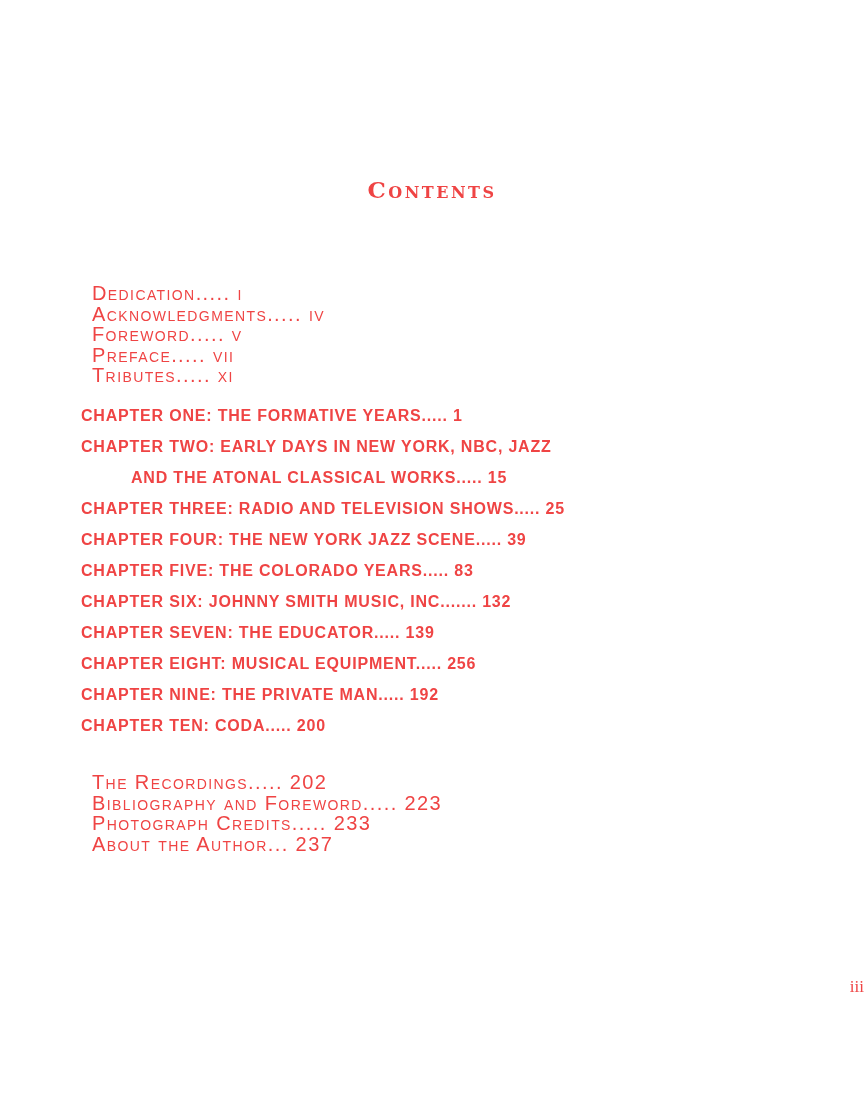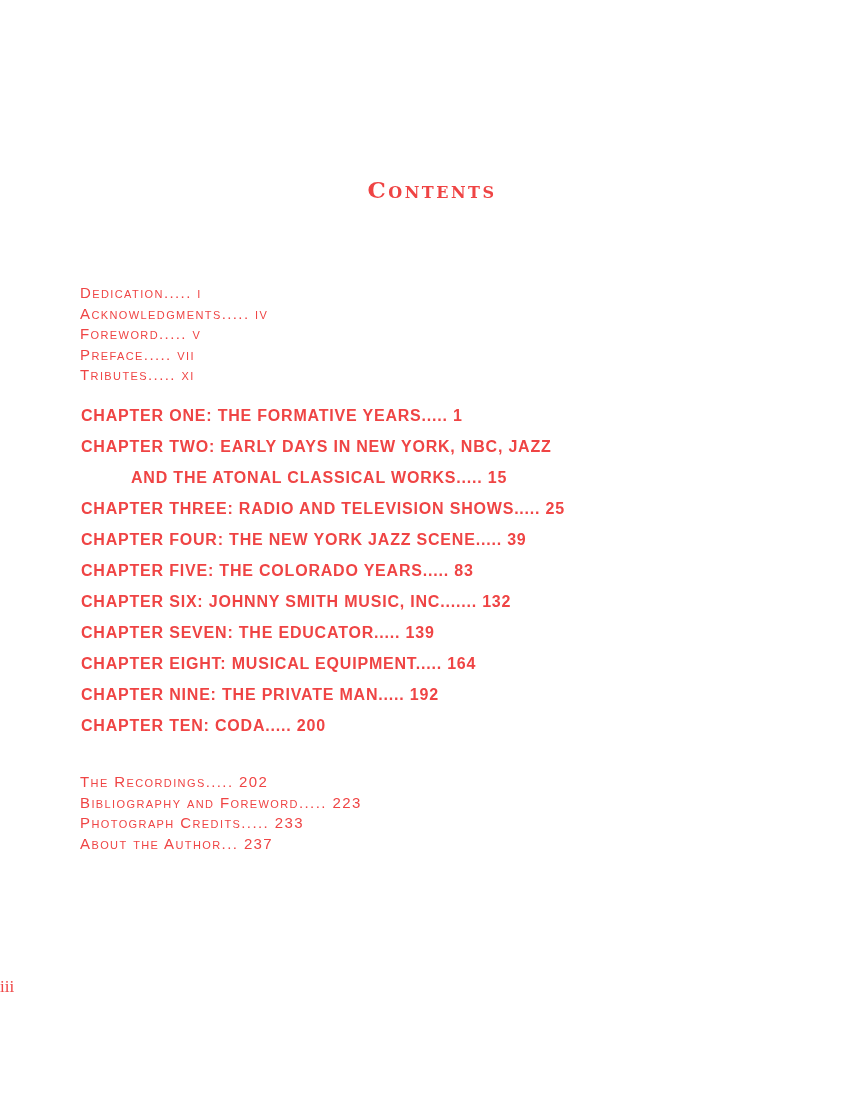--- a/index.html
+++ b/index.html
@@ -20,22 +20,22 @@
     text-align: center;
     font-family: "DejaVu Serif", serif;
     font-weight: bold;
     font-size: 23px;
     font-variant: small-caps;
     letter-spacing: 2.5px;
     line-height: 28px;
   }
   .front-matter, .back-matter {
     position: absolute;
-    left: 80px;
-    font-size: 15px;
+    left: 92px;
+    font-size: 20px;
     line-height: 20.6px;
     font-variant: small-caps;
     letter-spacing: 1.4px;
     white-space: nowrap;
   }
   .front-matter { top: 283px; }
   .back-matter  { top: 744px; margin-top: 28px; }
   .chapters {
     position: absolute;
     left: 81px;
@@ -45,21 +45,21 @@
     letter-spacing: 0.8px;
     white-space: nowrap;
   }
   .ch-line { height: 31px; line-height: 31px; }
   .ch-indent { padding-left: 50px; }
   .folio {
     position: absolute;
     top: 977px;
     left: 0;
     width: 100%;
-    text-align: left;
+    text-align: right;
     font-family: "Liberation Serif", serif;
     font-size: 17px;
     line-height: 20px;
   }
 </style>
 </head>
 <body>
 
 <div class="page">
 
@@ -75,21 +75,21 @@
 
   <div class="chapters">
     <div class="ch-line"><span>CHAPTER ONE: THE FORMATIVE YEARS</span><span>.....</span> <span>1</span></div>
     <div class="ch-line"><span>CHAPTER TWO: EARLY DAYS IN NEW YORK, NBC, JAZZ</span></div>
     <div class="ch-line ch-indent"><span>AND THE ATONAL CLASSICAL WORKS</span><span>.....</span> <span>15</span></div>
     <div class="ch-line"><span>CHAPTER THREE: RADIO AND TELEVISION SHOWS</span><span>.....</span> <span>25</span></div>
     <div class="ch-line"><span>CHAPTER FOUR: THE NEW YORK JAZZ SCENE</span><span>.....</span> <span>39</span></div>
     <div class="ch-line"><span>CHAPTER FIVE: THE COLORADO YEARS</span><span>.....</span> <span>83</span></div>
     <div class="ch-line"><span>CHAPTER SIX: JOHNNY SMITH MUSIC, INC</span><span>.......</span> <span>132</span></div>
     <div class="ch-line"><span>CHAPTER SEVEN: THE EDUCATOR</span><span>.....</span> <span>139</span></div>
-    <div class="ch-line"><span>CHAPTER EIGHT: MUSICAL EQUIPMENT</span><span>.....</span> <span>164</span></div>
+    <div class="ch-line"><span>CHAPTER EIGHT: MUSICAL EQUIPMENT</span><span>.....</span> <span>256</span></div>
     <div class="ch-line"><span>CHAPTER NINE: THE PRIVATE MAN</span><span>.....</span> <span>192</span></div>
     <div class="ch-line"><span>CHAPTER TEN: CODA</span><span>.....</span> <span>200</span></div>
   </div>
 
   <div class="back-matter">
     <div class="fm-line"><span>The Recordings</span><span>.....</span> <span>202</span></div>
     <div class="fm-line"><span>Bibliography and Foreword</span><span>.....</span> <span>223</span></div>
     <div class="fm-line"><span>Photograph Credits</span><span>.....</span> <span>233</span></div>
     <div class="fm-line"><span>About the Author</span><span>...</span> <span>237</span></div>
   </div>

